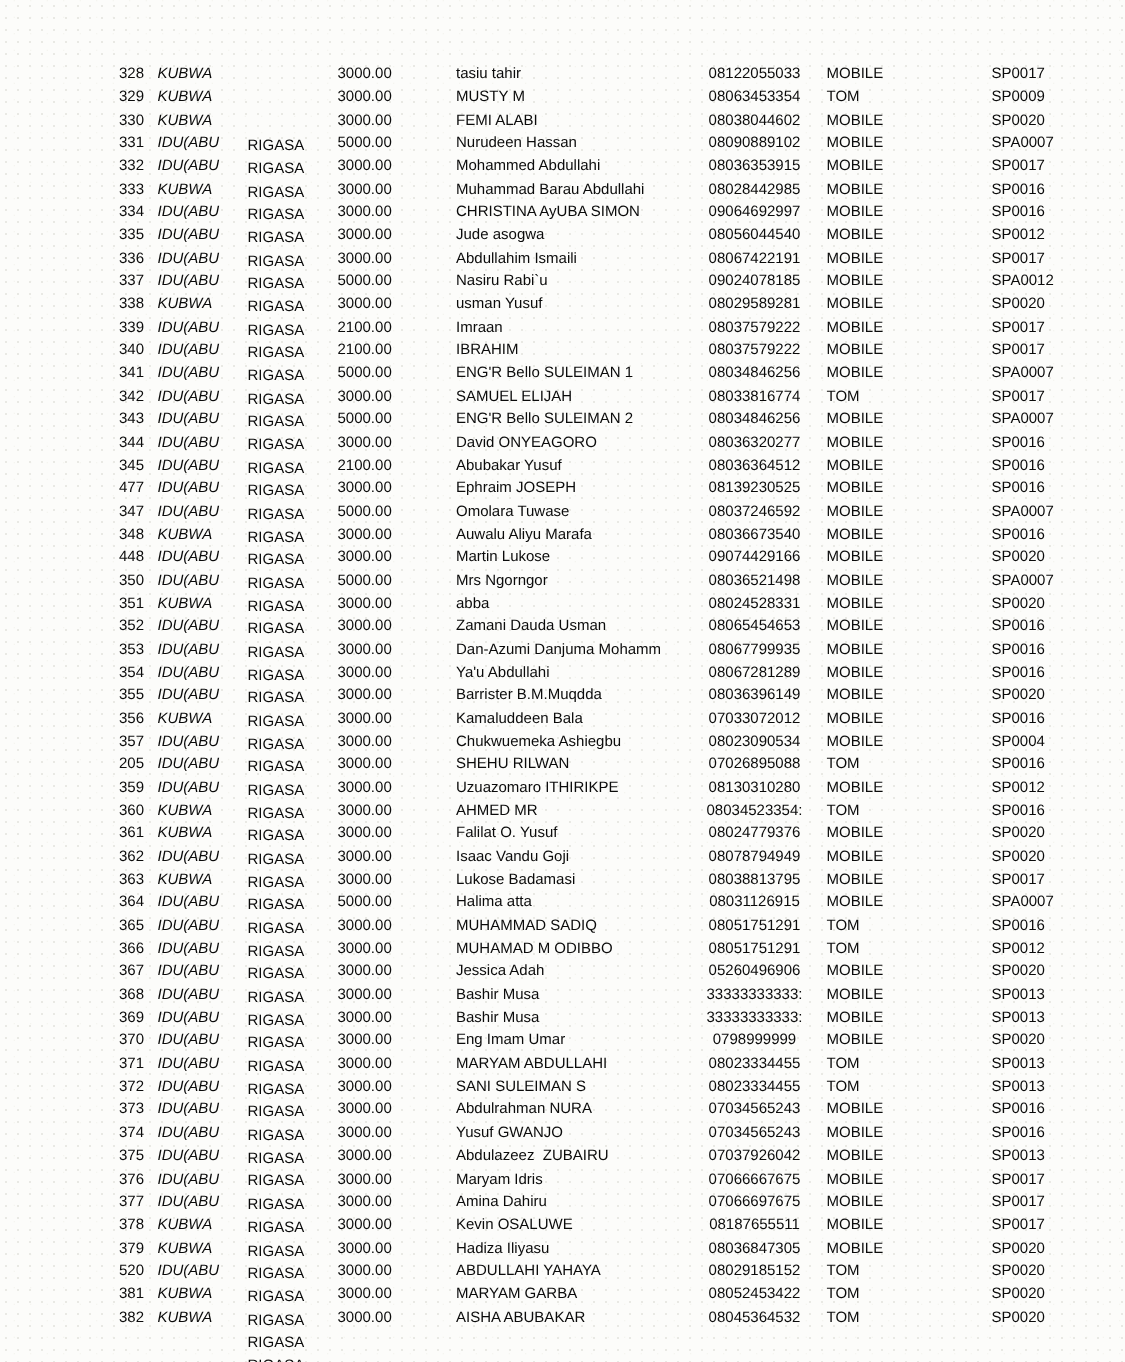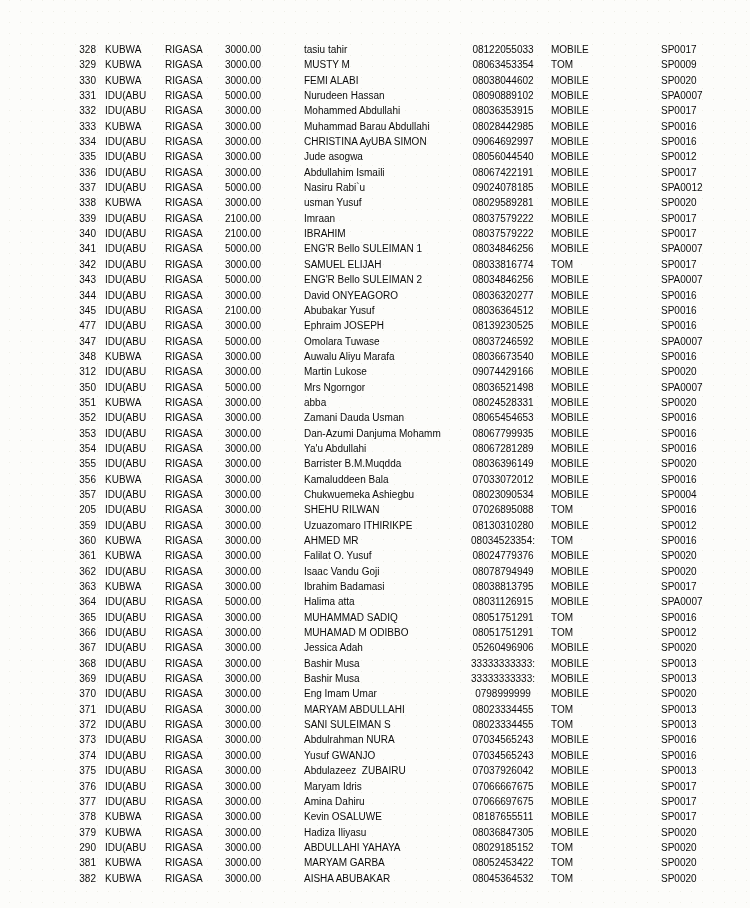--- a/index.html
+++ b/index.html
@@ -30,22 +30,22 @@
     position: relative;
     height: 15.345px;
   }
   .c {
     position: absolute;
     top: 0;
     white-space: pre;
     overflow: hidden;
   }
   .c-num    { left: 55px;  width: 41px; text-align: right; }
-  .c-loc    { left: 105px; width: 57px; }
-  .c-branch { left: 165px; width: 59px; }
+  .c-loc    { left: 105px; width: 57px; font-style: italic; }
+  .c-branch { left: 165px; width: 59px; margin-top: 48px; }
   .c-amt    { left: 225px; width: 54px; }
   .c-name   { left: 304px; width: 166px; }
   .c-phone  { left: 456px; width: 94px; text-align: center; }
   .c-type   { left: 551px; width: 64px; }
   .c-code   { left: 661px; width: 90px; }
 </style>
 </head>
 <body>
 
 <div class="page">
@@ -275,21 +275,21 @@
     <span class="c c-loc">KUBWA</span>
     <span class="c c-branch">RIGASA</span>
     <span class="c c-amt">3000.00</span>
     <span class="c c-name">Auwalu Aliyu Marafa</span>
     <span class="c c-phone">08036673540</span>
     <span class="c c-type">MOBILE</span>
     <span class="c c-code">SP0016</span>
   </div>
 
   <div class="row">
-    <span class="c c-num">312</span>
+    <span class="c c-num">448</span>
     <span class="c c-loc">IDU(ABU</span>
     <span class="c c-branch">RIGASA</span>
     <span class="c c-amt">3000.00</span>
     <span class="c c-name">Martin Lukose</span>
     <span class="c c-phone">09074429166</span>
     <span class="c c-type">MOBILE</span>
     <span class="c c-code">SP0020</span>
   </div>
 
   <div class="row">
@@ -433,21 +433,21 @@
     <span class="c c-phone">08078794949</span>
     <span class="c c-type">MOBILE</span>
     <span class="c c-code">SP0020</span>
   </div>
 
   <div class="row">
     <span class="c c-num">363</span>
     <span class="c c-loc">KUBWA</span>
     <span class="c c-branch">RIGASA</span>
     <span class="c c-amt">3000.00</span>
-    <span class="c c-name">Ibrahim Badamasi</span>
+    <span class="c c-name">Lukose Badamasi</span>
     <span class="c c-phone">08038813795</span>
     <span class="c c-type">MOBILE</span>
     <span class="c c-code">SP0017</span>
   </div>
 
   <div class="row">
     <span class="c c-num">364</span>
     <span class="c c-loc">IDU(ABU</span>
     <span class="c c-branch">RIGASA</span>
     <span class="c c-amt">5000.00</span>
@@ -616,21 +616,21 @@
     <span class="c c-loc">KUBWA</span>
     <span class="c c-branch">RIGASA</span>
     <span class="c c-amt">3000.00</span>
     <span class="c c-name">Hadiza Iliyasu</span>
     <span class="c c-phone">08036847305</span>
     <span class="c c-type">MOBILE</span>
     <span class="c c-code">SP0020</span>
   </div>
 
   <div class="row">
-    <span class="c c-num">290</span>
+    <span class="c c-num">520</span>
     <span class="c c-loc">IDU(ABU</span>
     <span class="c c-branch">RIGASA</span>
     <span class="c c-amt">3000.00</span>
     <span class="c c-name">ABDULLAHI YAHAYA</span>
     <span class="c c-phone">08029185152</span>
     <span class="c c-type">TOM</span>
     <span class="c c-code">SP0020</span>
   </div>
 
   <div class="row">

